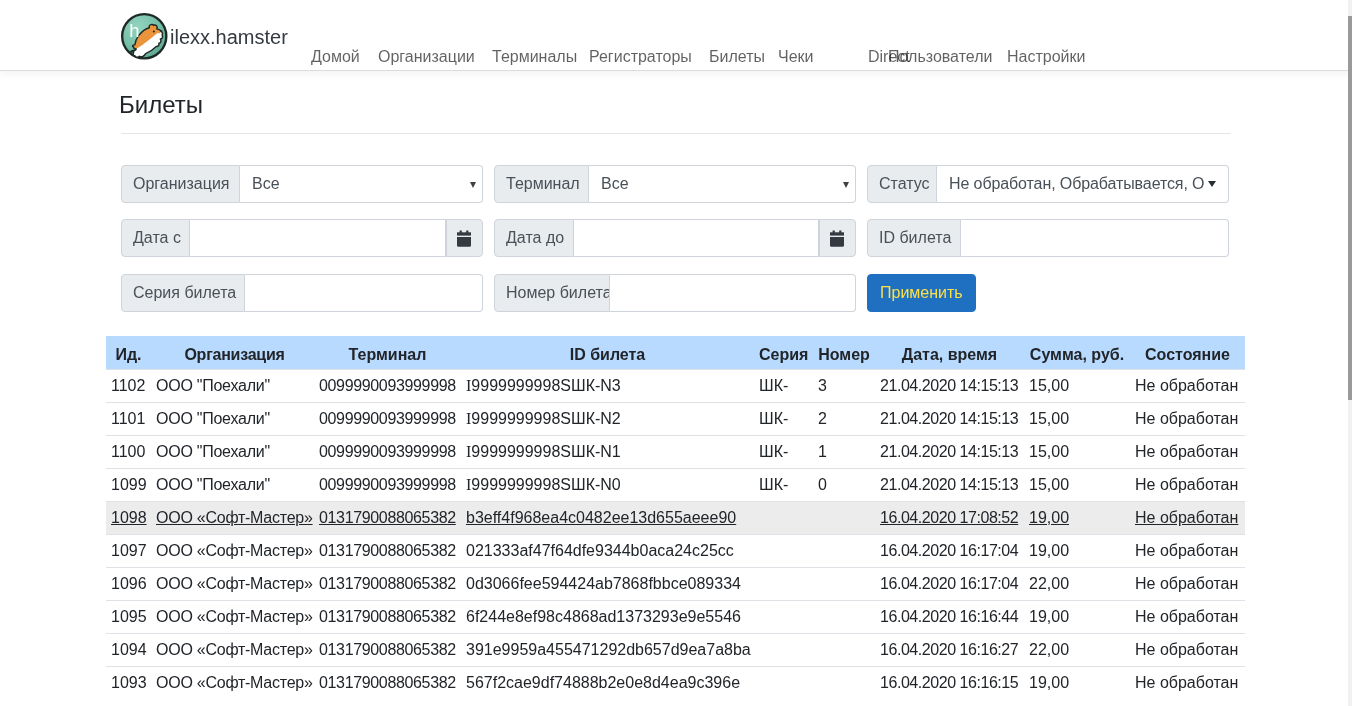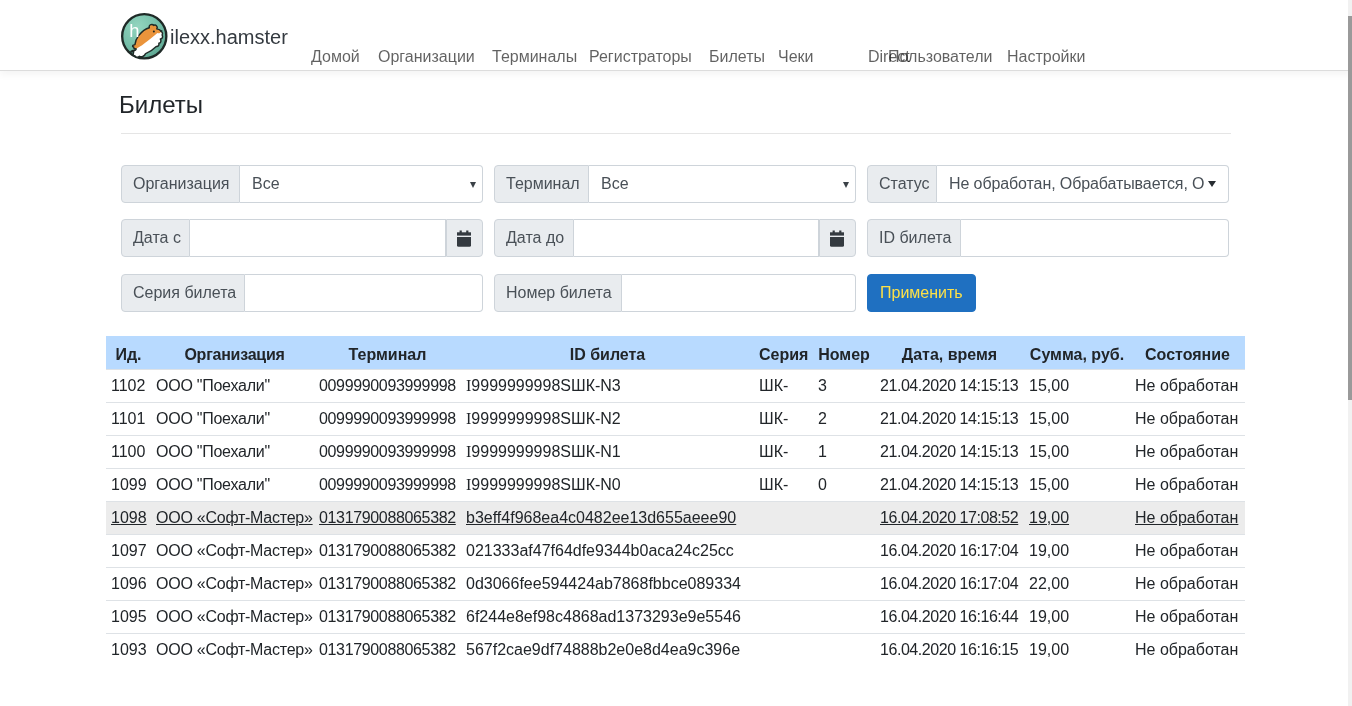--- a/index.html
+++ b/index.html
@@ -143,21 +143,21 @@
         <span class="igt" style="width:94px">ID билета</span>
       <span class="ctl"></span>
       </div>
   </div>
   <div class="frow">
     <div class="ig">
         <span class="igt" style="width:124px">Серия билета</span>
       <span class="ctl"></span>
       </div>
     <div class="ig">
-        <span class="igt" style="width:128px">Номер билета</span>
+        <span class="igt" style="width:116px">Номер билета</span>
       <span class="ctl"></span>
       </div>
     <button class="btn-primary">Применить</button>
   </div>
 </div>
 
 <div class="tablewrap">
 <table>
   <colgroup>
     <col style="width:45px">
@@ -266,20 +266,31 @@
           <td>ООО «Софт-Мастер»</td>
           <td>0131790088065382</td>
           <td>6f244e8ef98c4868ad1373293e9e5546</td>
           <td></td>
           <td></td>
           <td>16.04.2020 16:16:44</td>
           <td>19,00</td>
           <td>Не обработан</td>
         </tr>
     <tr>
+          <td>1094</td>
+          <td>ООО «Софт-Мастер»</td>
+          <td>0131790088065382</td>
+          <td>391e9959a455471292db657d9ea7a8ba</td>
+          <td></td>
+          <td></td>
+          <td>16.04.2020 16:16:27</td>
+          <td>22,00</td>
+          <td>Не обработан</td>
+        </tr>
+    <tr>
           <td>1093</td>
           <td>ООО «Софт-Мастер»</td>
           <td>0131790088065382</td>
           <td>567f2cae9df74888b2e0e8d4ea9c396e</td>
           <td></td>
           <td></td>
           <td>16.04.2020 16:16:15</td>
           <td>19,00</td>
           <td>Не обработан</td>
         </tr>

